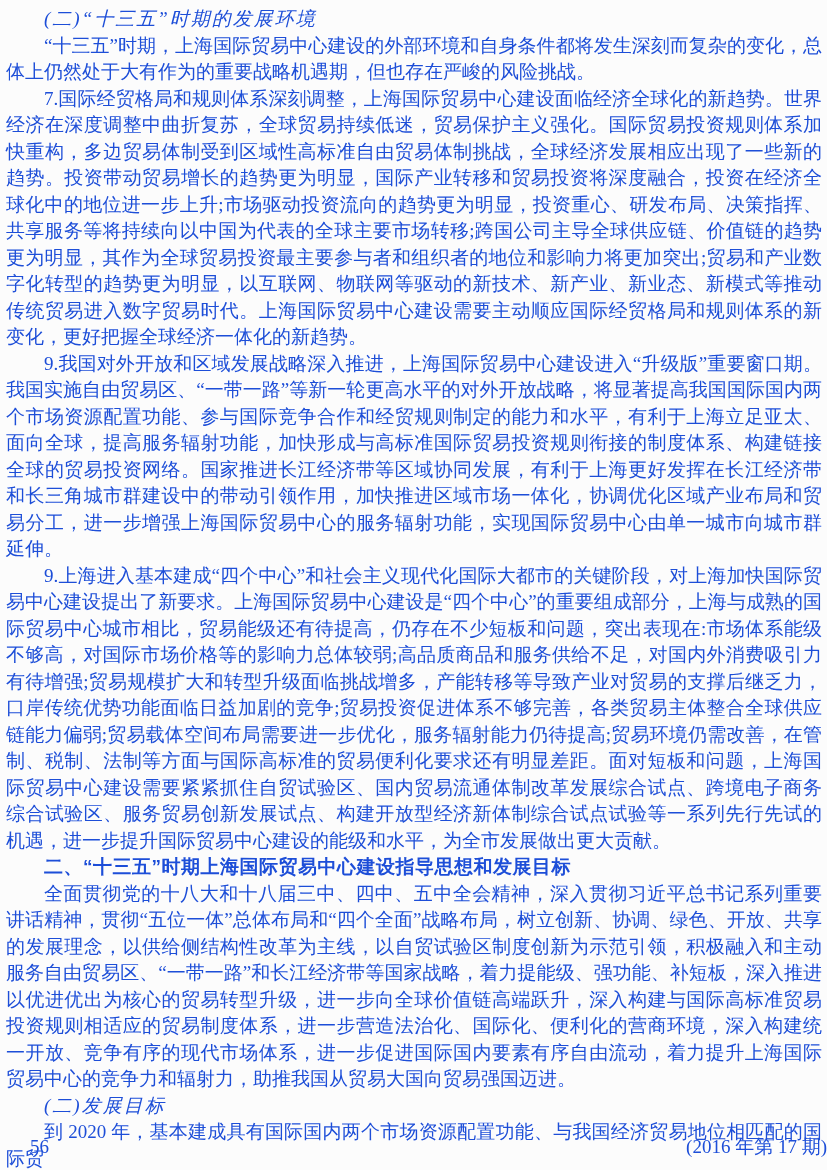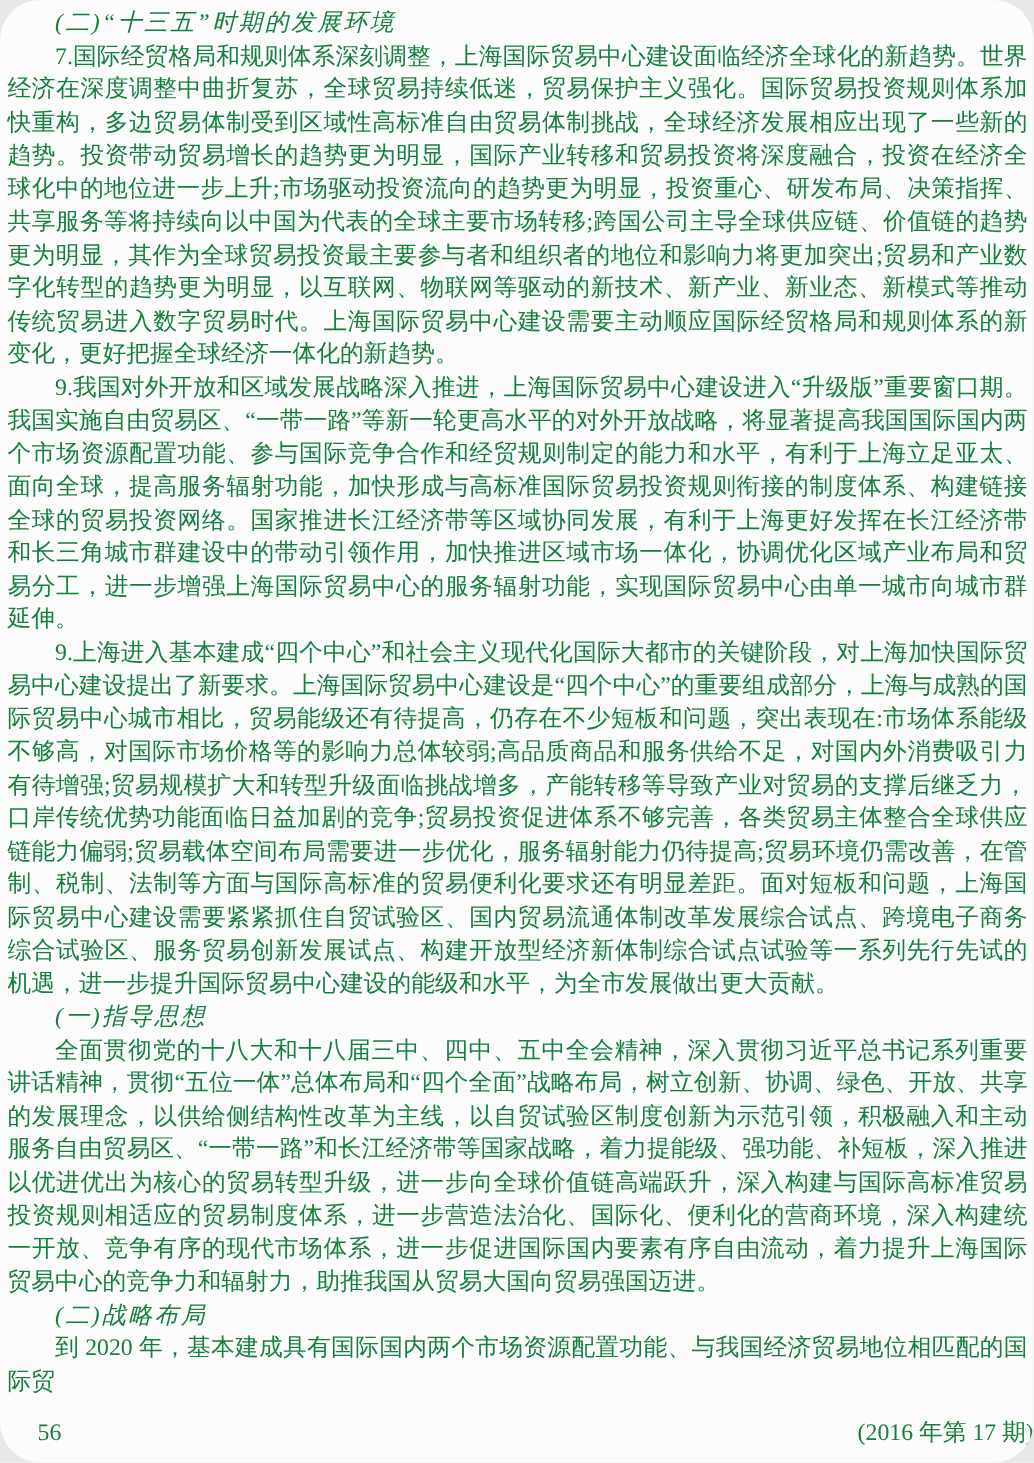--- a/index.html
+++ b/index.html
@@ -6,24 +6,23 @@
     margin: 0;
     padding: 0;
     background: #e8e8e8;
   }
   .page {
     position: relative;
     width: 827px;
     height: 1170px;
     margin: 0 auto;
     background: #fcfcfc;
-    color: #15803d;
+    color: #1d4ed8;
     font-family: "Liberation Serif", "DejaVu Serif", serif;
     overflow: hidden;
-    border-radius: 32px;
   }
   .content {
     position: absolute;
     top: 6px;
     left: 6px;
     right: 5px;
   }
   .content p {
     margin: 0;
     font-size: 19px;
@@ -63,26 +62,27 @@
     text-align: right;
   }
 </style>
 </head>
 <body>
 
 <div class="page">
 
   <div class="content">
     <p class="para-kaiti">(二)“十三五”时期的发展环境</p>
+    <p class="para-body">“十三五”时期，上海国际贸易中心建设的外部环境和自身条件都将发生深刻而复杂的变化，总体上仍然处于大有作为的重要战略机遇期，但也存在严峻的风险挑战。</p>
     <p class="para-body">7.国际经贸格局和规则体系深刻调整，上海国际贸易中心建设面临经济全球化的新趋势。世界经济在深度调整中曲折复苏，全球贸易持续低迷，贸易保护主义强化。国际贸易投资规则体系加快重构，多边贸易体制受到区域性高标准自由贸易体制挑战，全球经济发展相应出现了一些新的趋势。投资带动贸易增长的趋势更为明显，国际产业转移和贸易投资将深度融合，投资在经济全球化中的地位进一步上升;市场驱动投资流向的趋势更为明显，投资重心、研发布局、决策指挥、共享服务等将持续向以中国为代表的全球主要市场转移;跨国公司主导全球供应链、价值链的趋势更为明显，其作为全球贸易投资最主要参与者和组织者的地位和影响力将更加突出;贸易和产业数字化转型的趋势更为明显，以互联网、物联网等驱动的新技术、新产业、新业态、新模式等推动传统贸易进入数字贸易时代。上海国际贸易中心建设需要主动顺应国际经贸格局和规则体系的新变化，更好把握全球经济一体化的新趋势。</p>
     <p class="para-body">9.我国对外开放和区域发展战略深入推进，上海国际贸易中心建设进入“升级版”重要窗口期。我国实施自由贸易区、“一带一路”等新一轮更高水平的对外开放战略，将显著提高我国国际国内两个市场资源配置功能、参与国际竞争合作和经贸规则制定的能力和水平，有利于上海立足亚太、面向全球，提高服务辐射功能，加快形成与高标准国际贸易投资规则衔接的制度体系、构建链接全球的贸易投资网络。国家推进长江经济带等区域协同发展，有利于上海更好发挥在长江经济带和长三角城市群建设中的带动引领作用，加快推进区域市场一体化，协调优化区域产业布局和贸易分工，进一步增强上海国际贸易中心的服务辐射功能，实现国际贸易中心由单一城市向城市群延伸。</p>
     <p class="para-body">9.上海进入基本建成“四个中心”和社会主义现代化国际大都市的关键阶段，对上海加快国际贸易中心建设提出了新要求。上海国际贸易中心建设是“四个中心”的重要组成部分，上海与成熟的国际贸易中心城市相比，贸易能级还有待提高，仍存在不少短板和问题，突出表现在:市场体系能级不够高，对国际市场价格等的影响力总体较弱;高品质商品和服务供给不足，对国内外消费吸引力有待增强;贸易规模扩大和转型升级面临挑战增多，产能转移等导致产业对贸易的支撑后继乏力，口岸传统优势功能面临日益加剧的竞争;贸易投资促进体系不够完善，各类贸易主体整合全球供应链能力偏弱;贸易载体空间布局需要进一步优化，服务辐射能力仍待提高;贸易环境仍需改善，在管制、税制、法制等方面与国际高标准的贸易便利化要求还有明显差距。面对短板和问题，上海国际贸易中心建设需要紧紧抓住自贸试验区、国内贸易流通体制改革发展综合试点、跨境电子商务综合试验区、服务贸易创新发展试点、构建开放型经济新体制综合试点试验等一系列先行先试的机遇，进一步提升国际贸易中心建设的能级和水平，为全市发展做出更大贡献。</p>
-    <p class="para-kaiti">(一)指导思想</p>
+    <p class="para-bold">二、“十三五”时期上海国际贸易中心建设指导思想和发展目标</p>
     <p class="para-body">全面贯彻党的十八大和十八届三中、四中、五中全会精神，深入贯彻习近平总书记系列重要讲话精神，贯彻“五位一体”总体布局和“四个全面”战略布局，树立创新、协调、绿色、开放、共享的发展理念，以供给侧结构性改革为主线，以自贸试验区制度创新为示范引领，积极融入和主动服务自由贸易区、“一带一路”和长江经济带等国家战略，着力提能级、强功能、补短板，深入推进以优进优出为核心的贸易转型升级，进一步向全球价值链高端跃升，深入构建与国际高标准贸易投资规则相适应的贸易制度体系，进一步营造法治化、国际化、便利化的营商环境，深入构建统一开放、竞争有序的现代市场体系，进一步促进国际国内要素有序自由流动，着力提升上海国际贸易中心的竞争力和辐射力，助推我国从贸易大国向贸易强国迈进。</p>
-    <p class="para-kaiti">(二)战略布局</p>
+    <p class="para-kaiti">(二)发展目标</p>
     <p class="para-body">到 2020 年，基本建成具有国际国内两个市场资源配置功能、与我国经济贸易地位相匹配的国际贸</p>
   </div>
 
   <div class="footer">
     <span class="page-number">56</span>
     <div class="issue-line">(2016 年第 17 期)</div>
   </div>
 
 </div>
 

